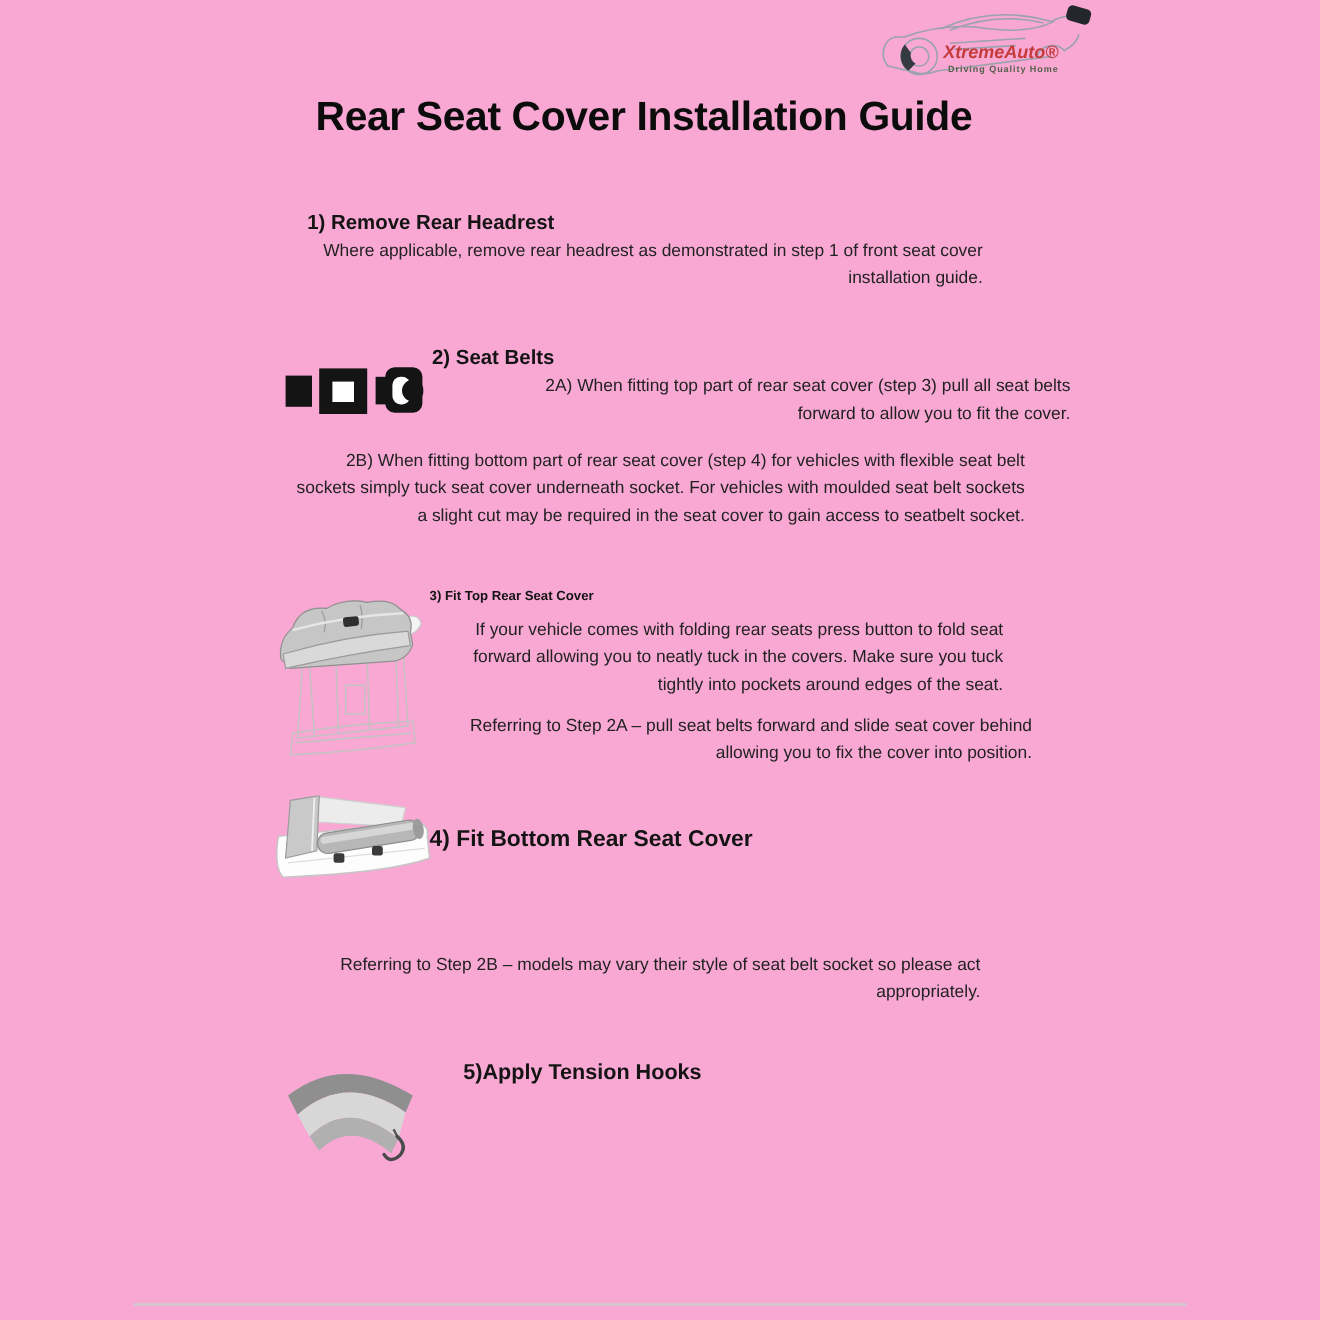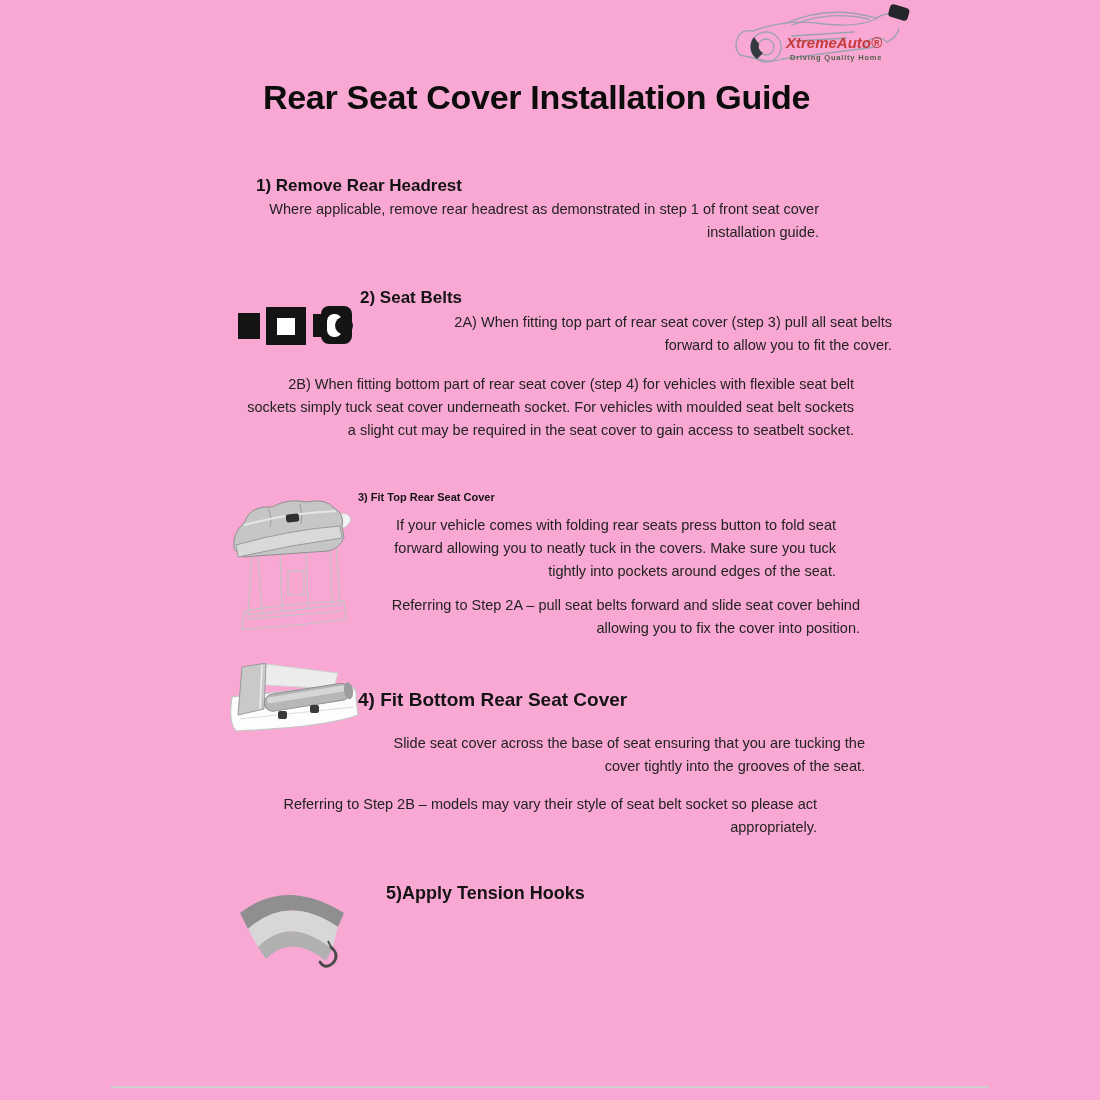--- a/index.html
+++ b/index.html
@@ -105,21 +105,20 @@
       <g transform="rotate(-9 80 34)">
         <rect x="38" y="26" width="86" height="17" rx="8.5" fill="#b7b7b7" stroke="#8d8d8d" stroke-width="1"></rect>
         <rect x="41" y="28.5" width="80" height="6" rx="3" fill="#d6d6d6"></rect>
         <ellipse cx="123" cy="34.5" rx="4.5" ry="8.5" fill="#9c9c9c"></ellipse>
       </g>
       <rect x="52" y="48" width="9" height="8" rx="2" fill="#3a3a3a"></rect>
       <rect x="84" y="42" width="9" height="8" rx="2" fill="#3a3a3a"></rect>
     </svg>
   </div>
   <div class="abs heading h19" style="left:358px; top:689px;text-align:right;">4) Fit Bottom Rear Seat Cover</div>
-  <div class="abs body-text" style="left:387px; top:732px; width:478px;">Slide seat cover across the base of seat ensuring that you are tucking the cover tightly into the grooves of the seat.</div>
   <div class="abs body-text" style="left:239px; top:793px; width:578px;">Referring to Step 2B – models may vary their style of seat belt socket so please act appropriately.</div>
 
   <div class="abs" style="left:238px; top:879px; width:118px; height:100px;">
     <svg width="118" height="100" viewBox="0 0 118 100">
       <path d="M2,34 Q48,-2 106,34 L100,48 Q50,14 10,50 Z" fill="#8f8f8f"></path>
       <path d="M10,50 Q50,14 100,48 L94,70 Q52,36 20,68 Z" fill="#d7d7d7"></path>
       <path d="M20,68 Q52,36 94,70 L88,82 Q54,54 28,80 Z" fill="#b0b0b0"></path>
       <path d="M90,62 l4,8" fill="none" stroke="#555555" stroke-width="2"></path>
       <path d="M93,68 q9,8 2,16 q-8,7 -13,-1" fill="none" stroke="#4a4a4a" stroke-width="2.8" stroke-linecap="round"></path>
     </svg>

